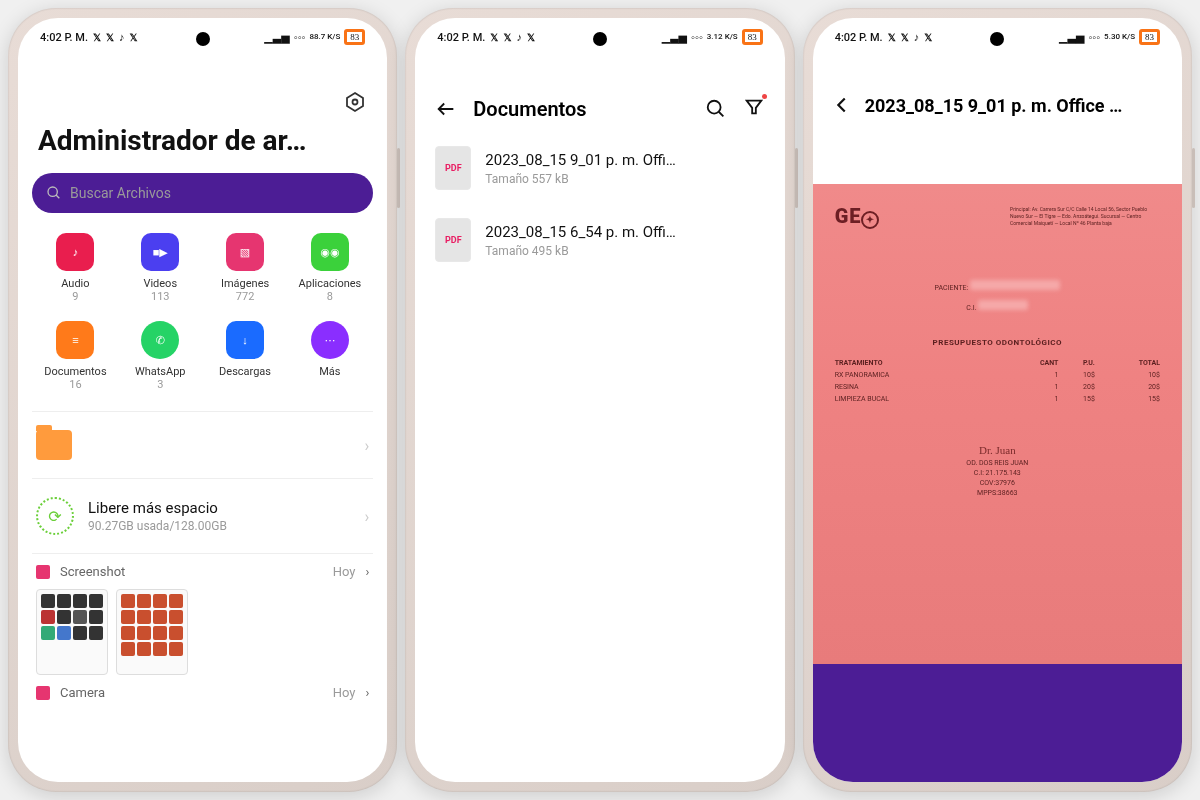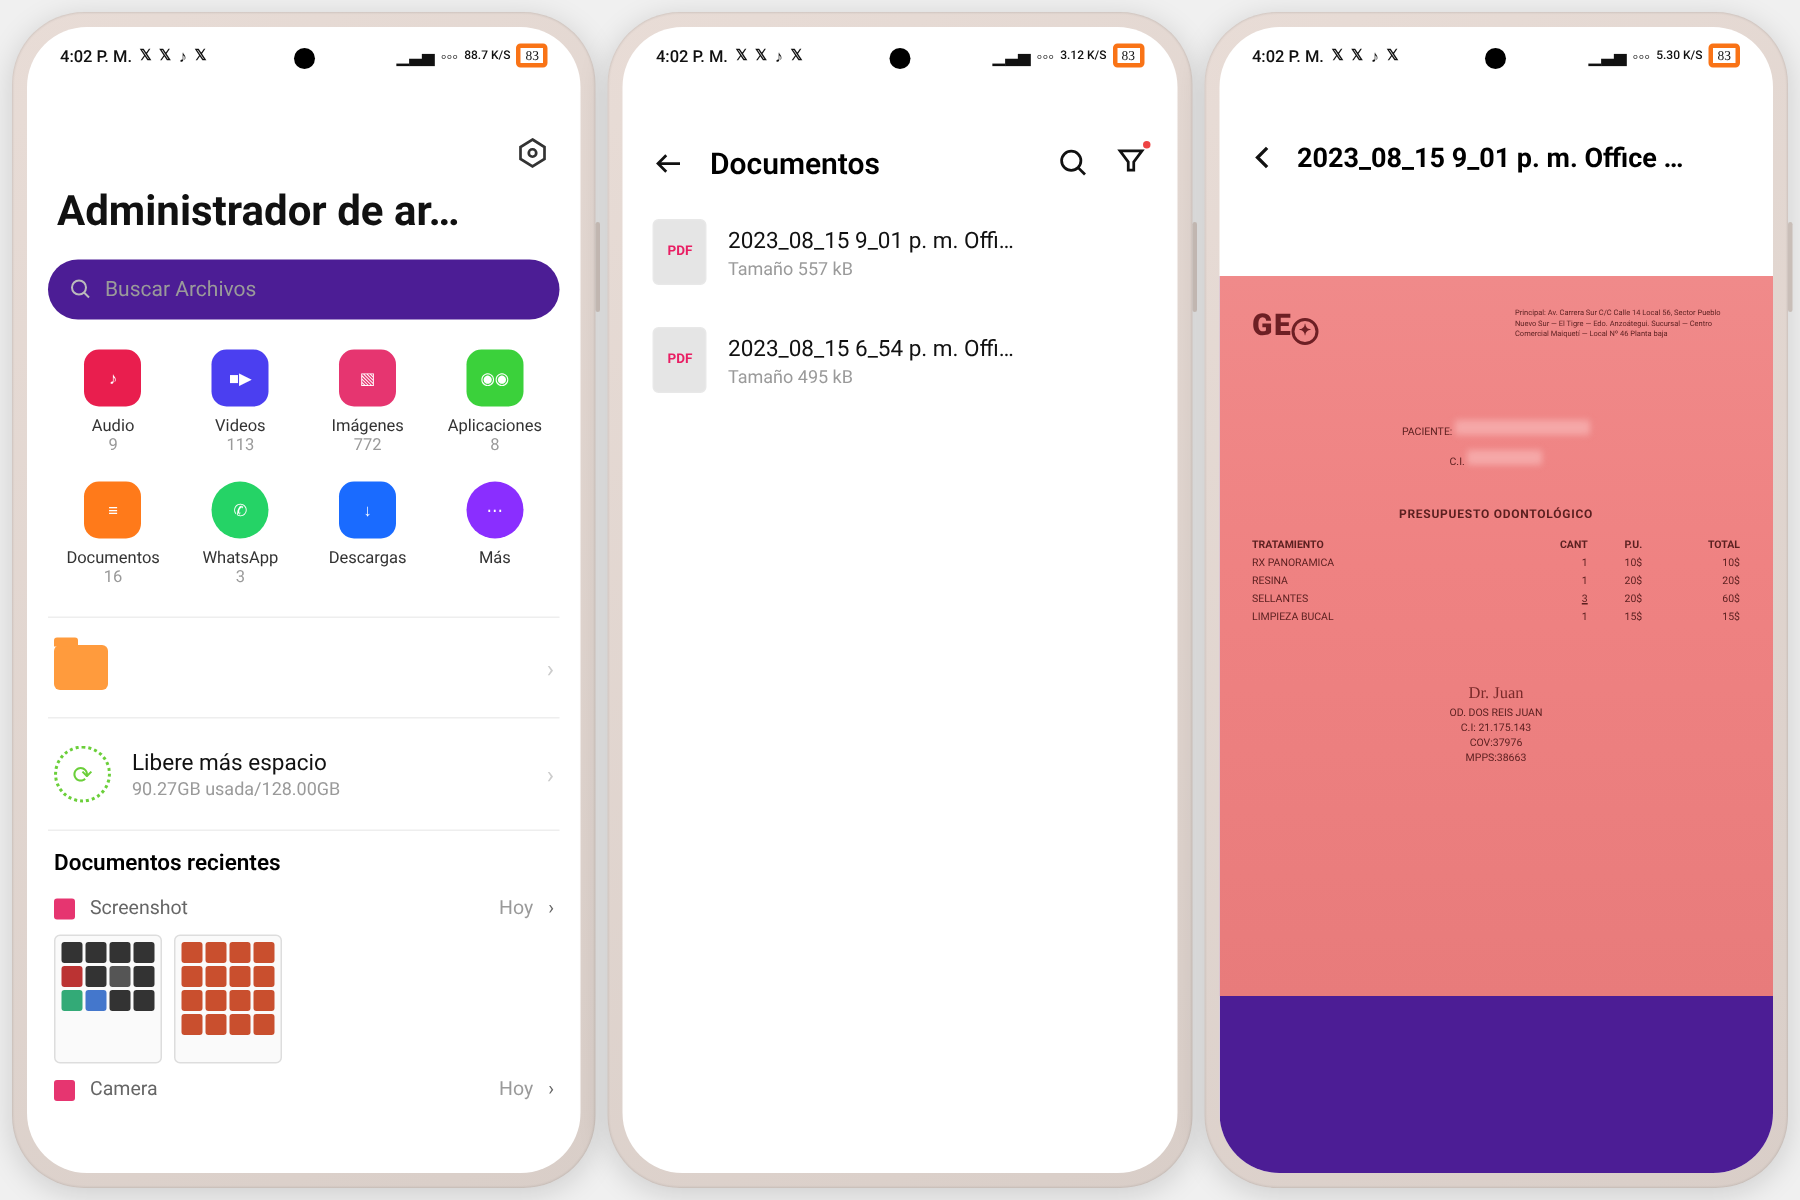--- a/index.html
+++ b/index.html
@@ -193,21 +193,20 @@
       </div>
       <div class="list-row">
         <div class="clean-icon">⟳</div>
         <div>
           <div class="row-title">Libere más espacio</div>
           <div class="row-sub">90.27GB usada/128.00GB</div>
         </div>
         <span class="chev">›</span>
       </div>
       <div style="border-top:1px solid #eee">
-        <div class="recent-head">Documentos recientes</div>
         <div class="recent-row">
           <span class="sq"></span>
           <span>Screenshot</span>
           <span class="tag">Hoy</span>
           <span class="chev">›</span>
         </div>
         <div class="thumbs">
           <div class="thumb">
               <div class="thumb-inner">
                 <span></span>
@@ -358,26 +357,20 @@
                   <td class="r">10$</td>
                   <td class="r">10$</td>
                 </tr>
             <tr>
                   <td>RESINA</td>
                   <td class="r">1</td>
                   <td class="r">20$</td>
                   <td class="r">20$</td>
                 </tr>
             <tr>
-                  <td>SELLANTES</td>
-                  <td class="r" style="text-decoration:underline">3</td>
-                  <td class="r">20$</td>
-                  <td class="r">60$</td>
-                </tr>
-            <tr>
                   <td>LIMPIEZA BUCAL</td>
                   <td class="r">1</td>
                   <td class="r">15$</td>
                   <td class="r">15$</td>
                 </tr>
           </tbody>
             </table>
           <div class="sig">
             <div style="font-family:cursive;font-size:11px;margin-bottom:3px;color:#7a2a2a">Dr. Juan</div>
             <div>OD. DOS REIS JUAN</div>

